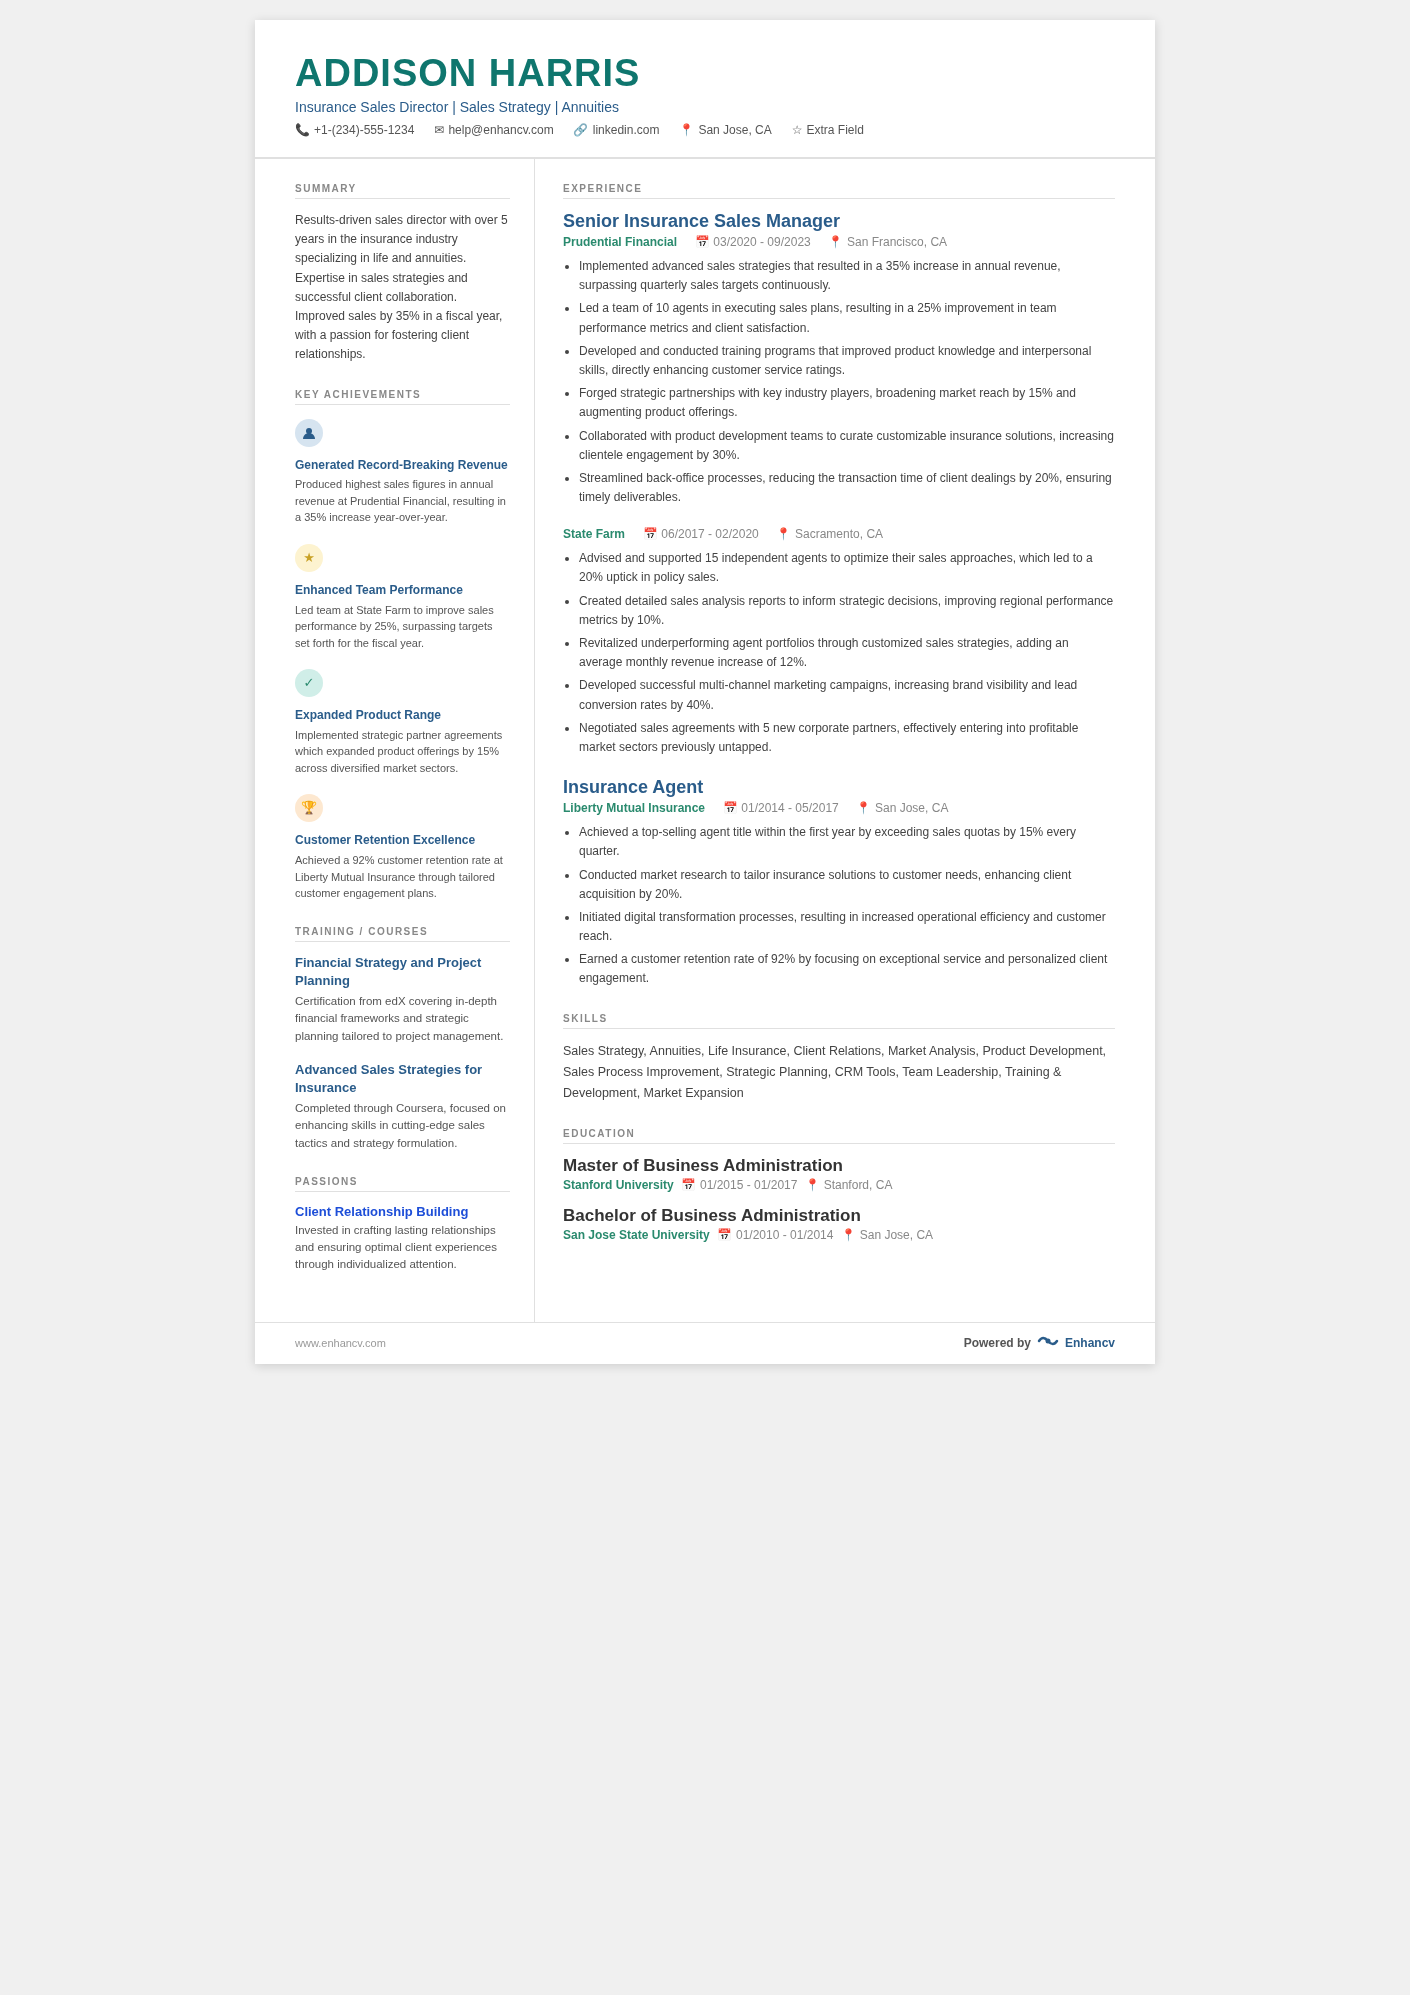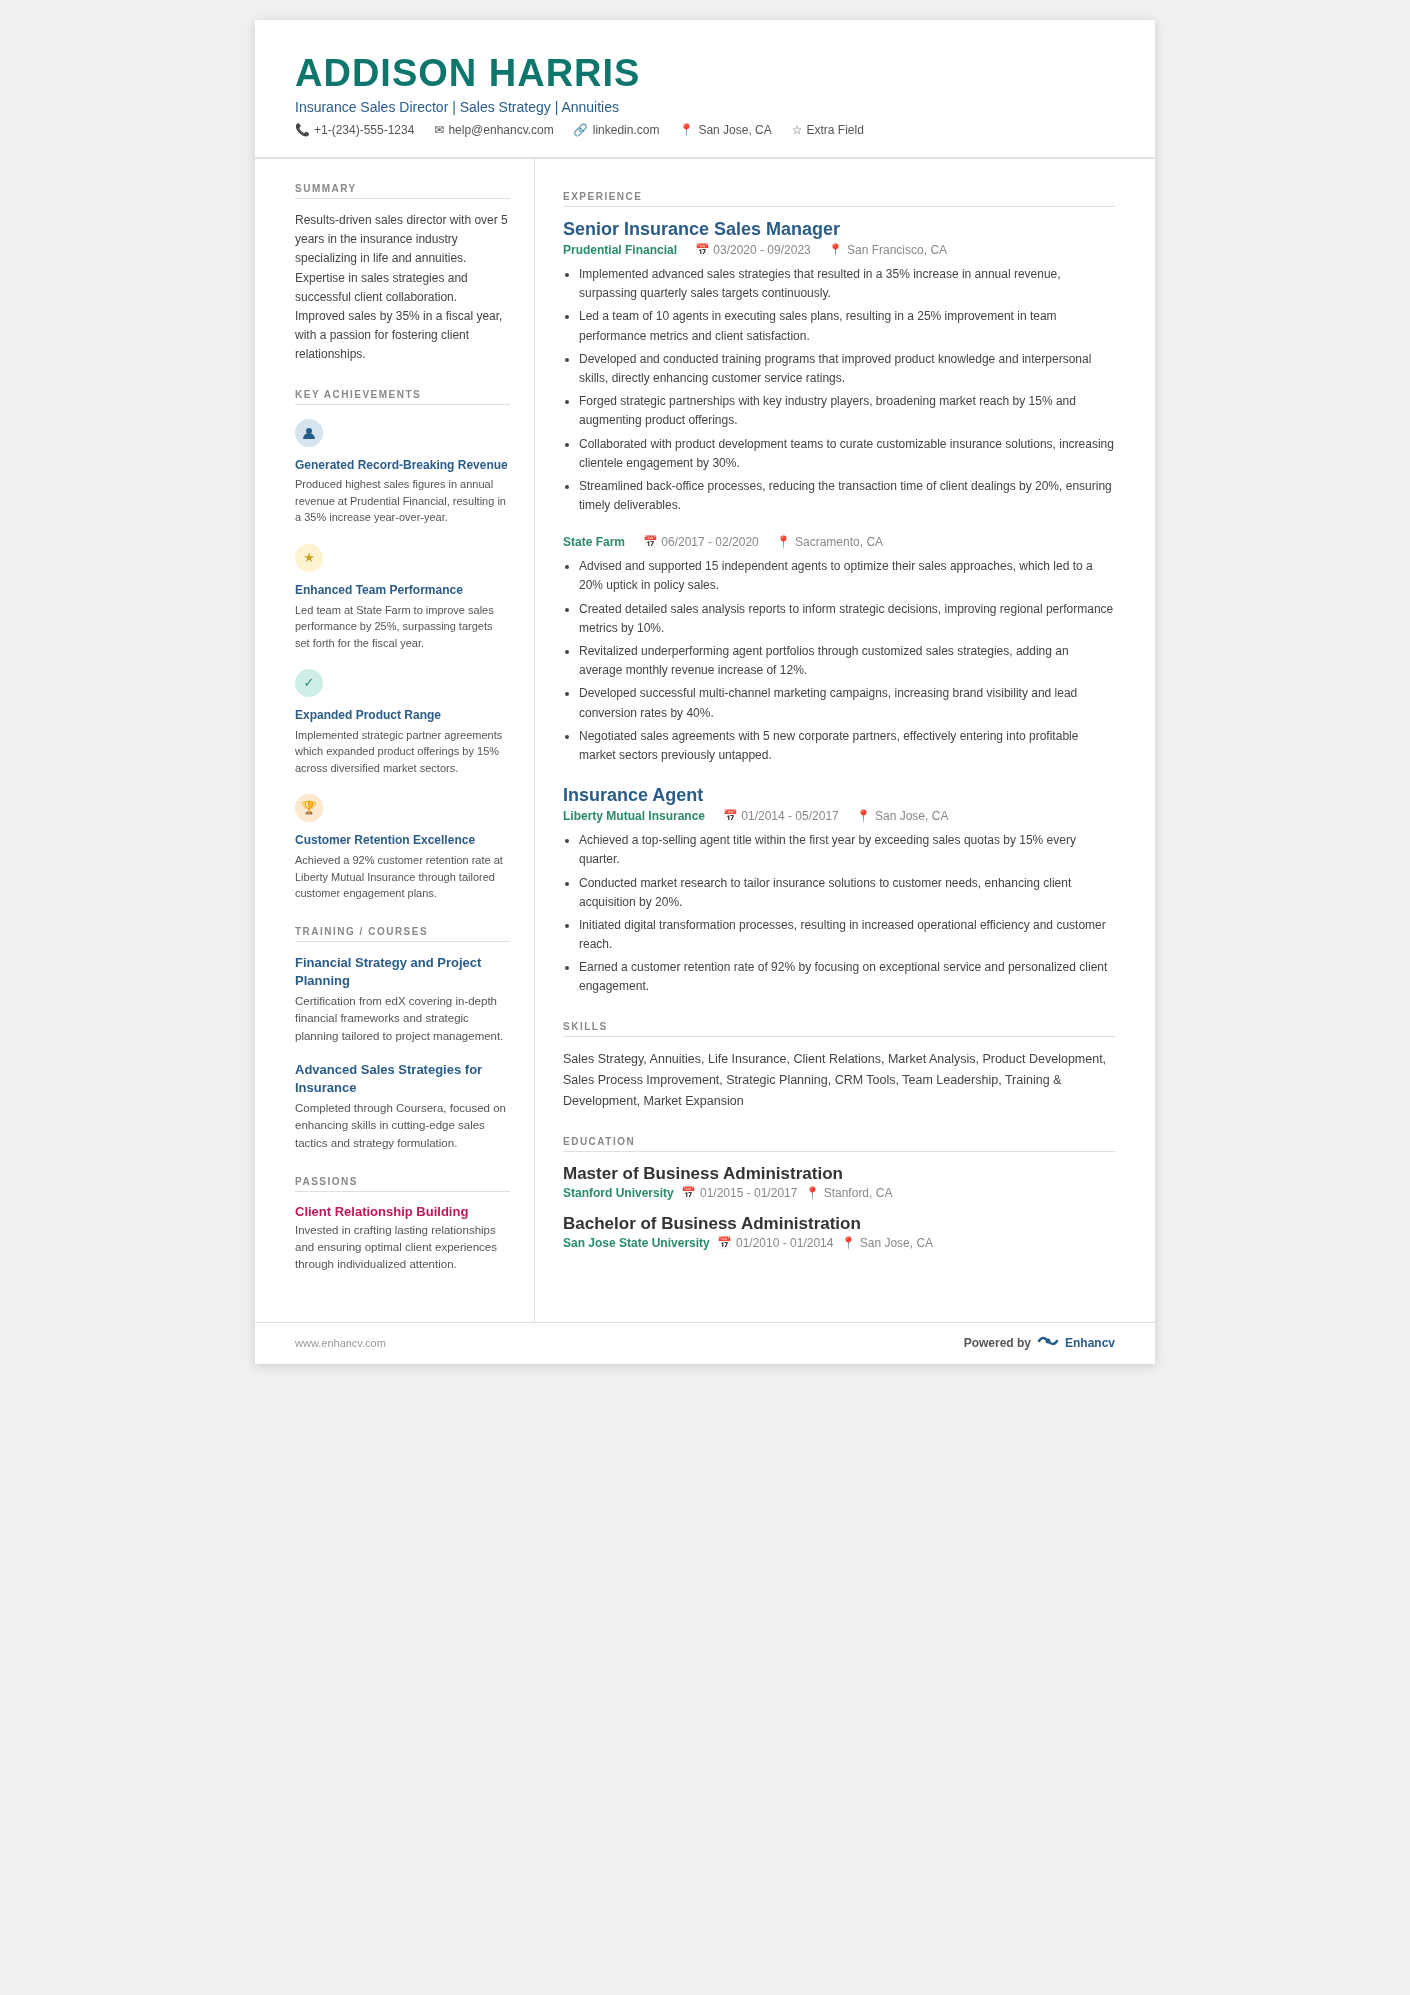--- a/index.html
+++ b/index.html
@@ -60,21 +60,21 @@
       gap: 0;
     }
     .left-col {
       width: 280px;
       min-width: 280px;
       padding: 24px 24px 24px 40px;
       border-right: 1px solid #e0e0e0;
     }
     .right-col {
       flex: 1;
-      padding: 32px 40px 24px 28px;
+      padding: 24px 40px 24px 28px;
     }
     .section-title {
       font-size: 10px;
       font-weight: 700;
       color: #888;
       text-transform: uppercase;
       letter-spacing: 1.5px;
       border-bottom: 1px solid #e0e0e0;
       padding-bottom: 4px;
       margin-bottom: 12px;
@@ -137,21 +137,21 @@
     .training-desc {
       font-size: 11.5px;
       color: #555;
       line-height: 1.5;
       margin-top: 3px;
       font-family: 'Arial', sans-serif;
     }
     .passion-title {
       font-size: 13px;
       font-weight: 700;
-      color: #be185d;
+      color: #1d4ed8;
       font-family: 'Arial', sans-serif;
     }
     .passion-desc {
       font-size: 11.5px;
       color: #555;
       line-height: 1.5;
       margin-top: 3px;
       font-family: 'Arial', sans-serif;
     }
     

